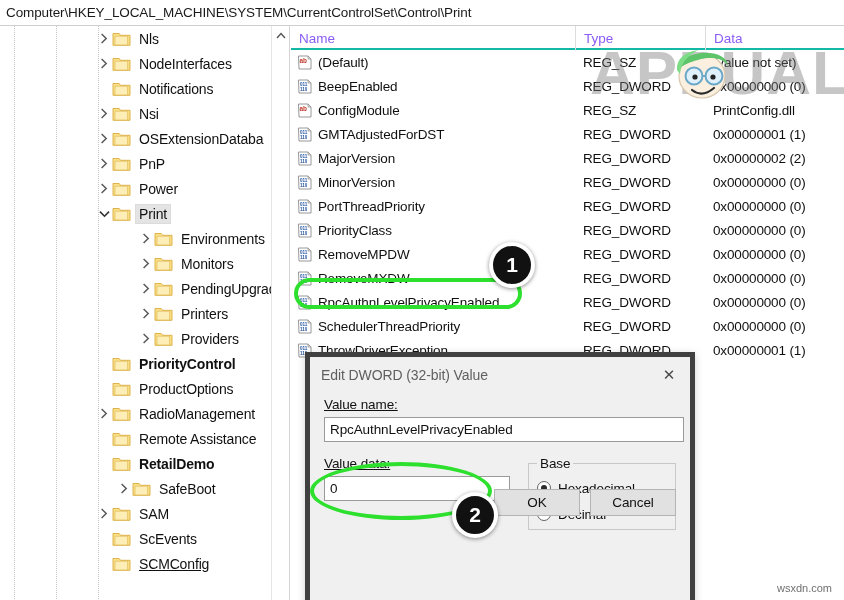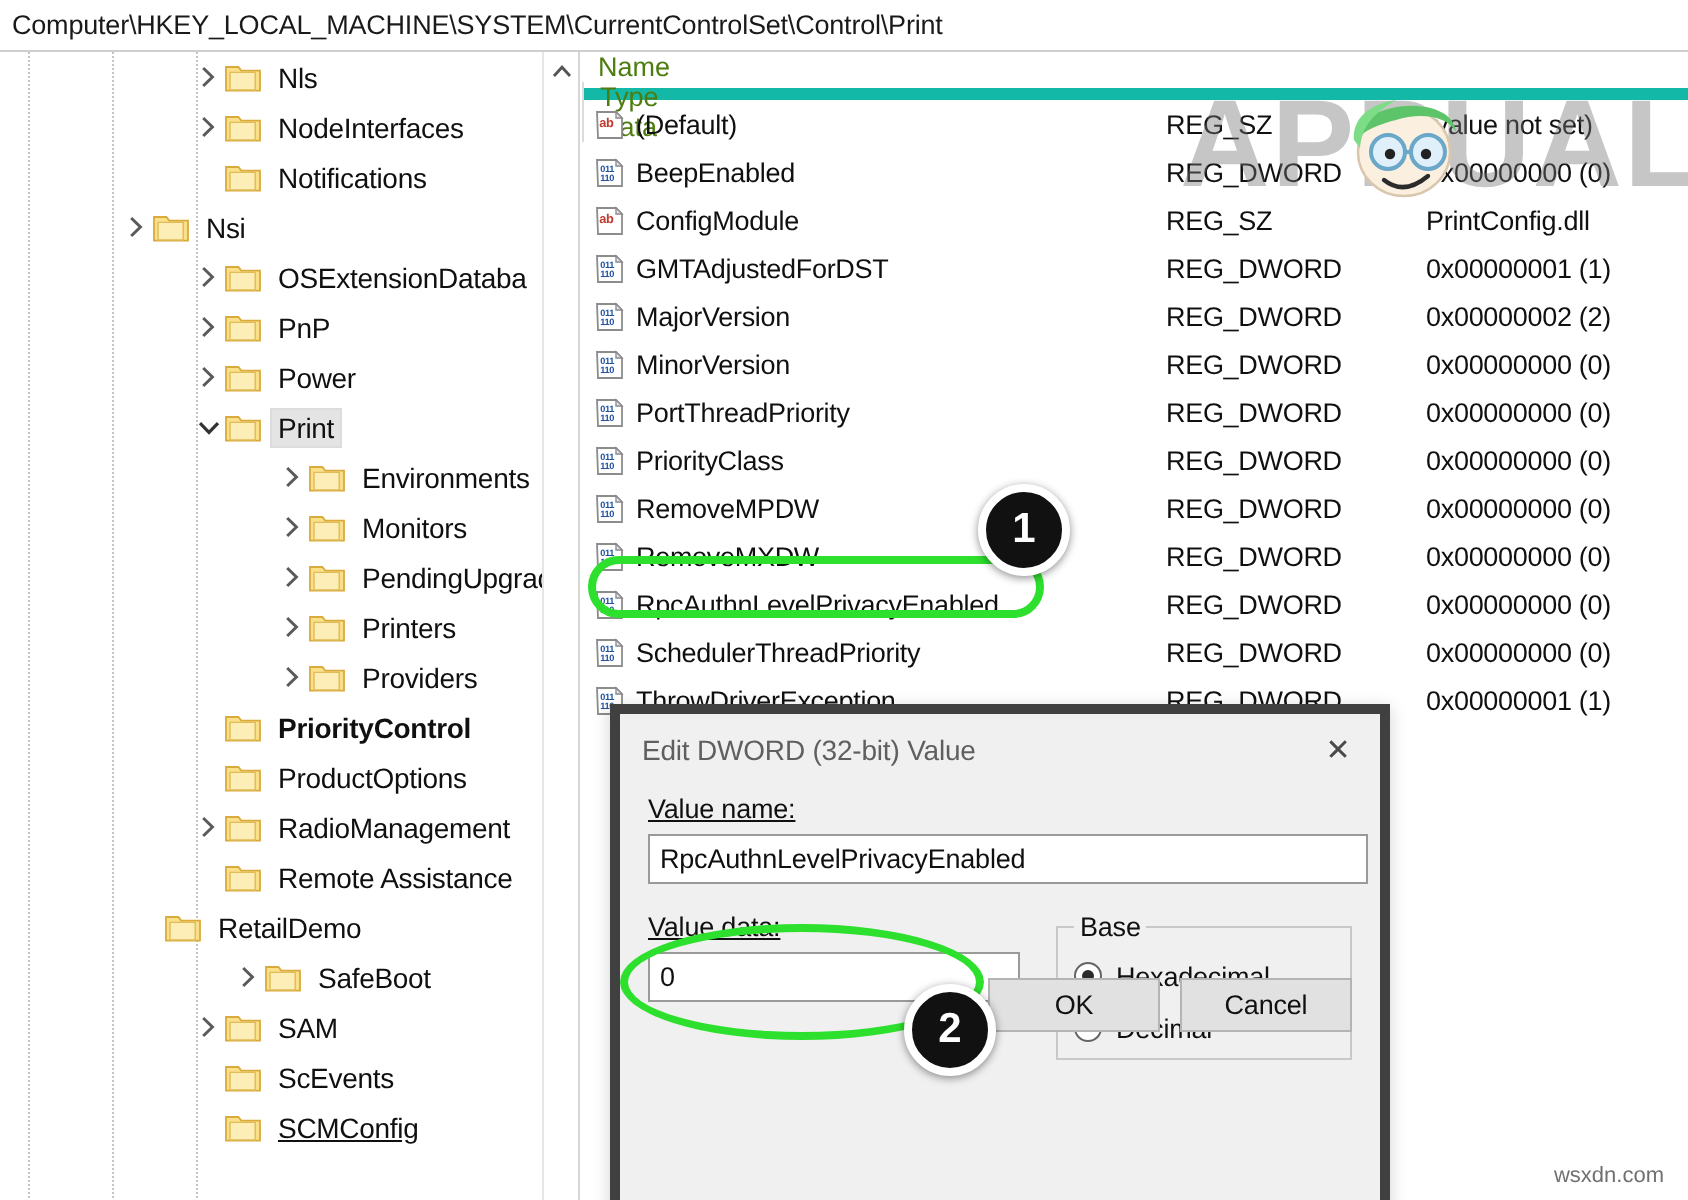--- a/index.html
+++ b/index.html
@@ -106,25 +106,24 @@
   #list-pane {
     position: absolute; left: 291px; top: 26px;
     width: 553px; height: 574px;
     background: #ffffff;
     overflow: hidden;
   }
   #list-header {
     position: relative;
     height: 24px;
     background: #ffffff;
-    border-bottom: 6px solid #14b8a6;
+    border-bottom: 2px solid #14b8a6;
     display: flex;
     font-size: 13.5px;
-    color: #4d7c0f;
-    flex-direction: column;
+    color: #8b5cf6;
   }
   #list-header .col {
     display: flex; align-items: center;
     padding-left: 8px;
     height: 24px;
     position: relative;
   }
   #list-header .col + .col { border-left: 1px solid #dcdcdc; }
   .col-name { width: 284px; }
   .col-type { width: 130px; }
@@ -376,21 +375,21 @@
           <div class="tree-row" style="padding-left: 96px;">
             <span class="twisty"></span>
             <span class="folder">
               <svg width="19" height="16" viewBox="0 0 19 16">
                 <path d="M1 2.5 h6.2 l1.4 1.8 H18 v10 H1 Z" fill="#fbe08a" stroke="#d9ab3d" stroke-width="0.9"></path>
                 <path d="M3 5.2 h12.6 v8.8 H3 Z" fill="#fdedb6" stroke="#e0bb57" stroke-width="0.7"></path>
               </svg>
             </span>
             <span class="tlabel">Notifications</span>
           </div>
-          <div class="tree-row" style="padding-left: 60px;">
+          <div class="tree-row" style="padding-left: 96px;">
             <span class="twisty">
               <svg width="8" height="11" viewBox="0 0 8 11">
                 <path d="M1.6 1 L6.2 5.5 L1.6 10" fill="none" stroke="#5a5a5a" stroke-width="1.5"></path>
               </svg>
             </span>
             <span class="folder">
               <svg width="19" height="16" viewBox="0 0 19 16">
                 <path d="M1 2.5 h6.2 l1.4 1.8 H18 v10 H1 Z" fill="#fbe08a" stroke="#d9ab3d" stroke-width="0.9"></path>
                 <path d="M3 5.2 h12.6 v8.8 H3 Z" fill="#fdedb6" stroke="#e0bb57" stroke-width="0.7"></path>
               </svg>
@@ -560,21 +559,21 @@
           <div class="tree-row" style="padding-left: 96px;">
             <span class="twisty"></span>
             <span class="folder">
               <svg width="19" height="16" viewBox="0 0 19 16">
                 <path d="M1 2.5 h6.2 l1.4 1.8 H18 v10 H1 Z" fill="#fbe08a" stroke="#d9ab3d" stroke-width="0.9"></path>
                 <path d="M3 5.2 h12.6 v8.8 H3 Z" fill="#fdedb6" stroke="#e0bb57" stroke-width="0.7"></path>
               </svg>
             </span>
             <span class="tlabel">Remote Assistance</span>
           </div>
-          <div class="tree-row" style="padding-left: 66px;">
+          <div class="tree-row" style="padding-left: 96px; font-weight: bold;">
             <span class="twisty"></span>
             <span class="folder">
               <svg width="19" height="16" viewBox="0 0 19 16">
                 <path d="M1 2.5 h6.2 l1.4 1.8 H18 v10 H1 Z" fill="#fbe08a" stroke="#d9ab3d" stroke-width="0.9"></path>
                 <path d="M3 5.2 h12.6 v8.8 H3 Z" fill="#fdedb6" stroke="#e0bb57" stroke-width="0.7"></path>
               </svg>
             </span>
             <span class="tlabel">RetailDemo</span>
           </div>
           <div class="tree-row" style="padding-left: 116px;">

